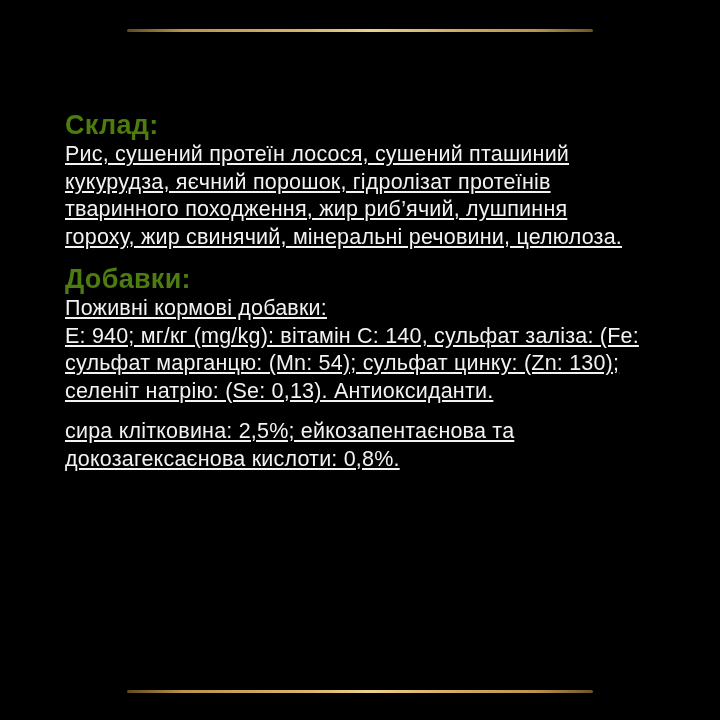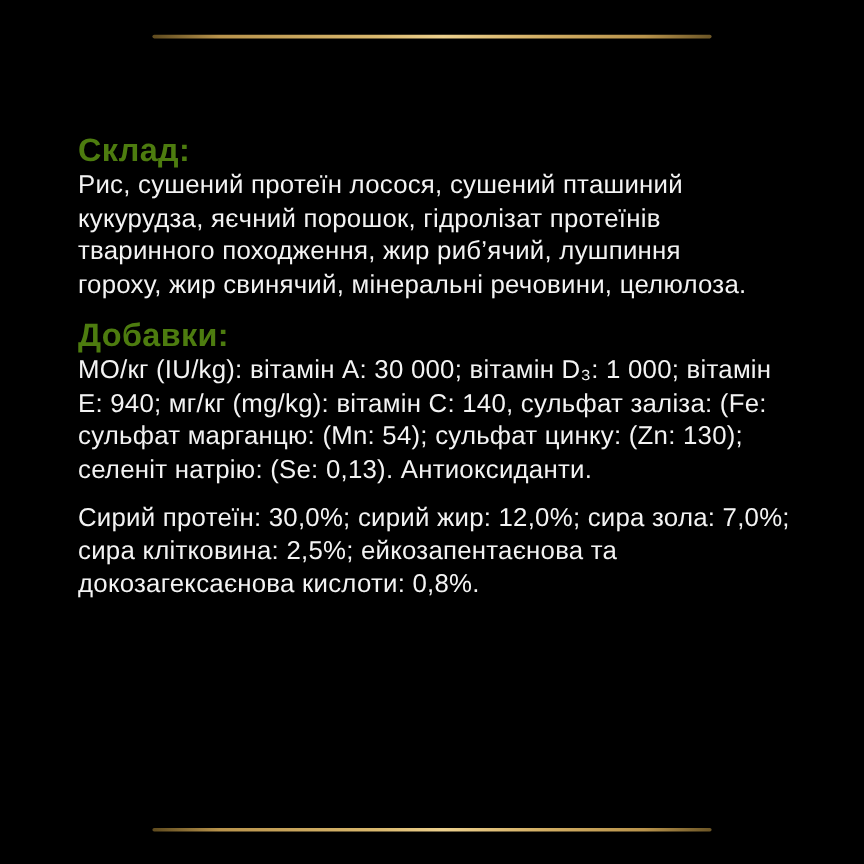--- a/index.html
+++ b/index.html
@@ -50,20 +50,21 @@
   }
   p.text-line {
     margin: 0;
     padding: 0;
     font-size: 21.5px;
     line-height: 27.5px;
     font-weight: normal;
     letter-spacing: 0.2px;
     white-space: nowrap;
     color: #F3F3F3;
+    text-decoration: underline;
   }
 </style>
 </head>
 <body>
 
 <div class="page">
 
   <div class="gold-line top"></div>
 
   <main class="content">
@@ -71,28 +72,27 @@
     <section>
       <h2 class="section-heading">Склад:</h2>
       <p class="text-line">Рис, сушений протеїн лосося, сушений пташиний</p>
       <p class="text-line">кукурудза, яєчний порошок, гідролізат протеїнів</p>
       <p class="text-line">тваринного походження, жир риб’ячий, лушпиння</p>
       <p class="text-line">гороху, жир свинячий, мінеральні речовини, целюлоза.</p>
     </section>
 
     <section>
       <h2 class="section-heading">Добавки:</h2>
-      <p class="text-line">МО/кг (IU/kg): вітамін А: 30 000; вітамін D₃: 1 000; вітамін</p>
+      <p class="text-line">Поживні кормові добавки:</p>
       <p class="text-line">Е: 940; мг/кг (mg/kg): вітамін С: 140, сульфат заліза: (Fe:</p>
       <p class="text-line">сульфат марганцю: (Mn: 54); сульфат цинку: (Zn: 130);</p>
       <p class="text-line">селеніт натрію: (Se: 0,13). Антиоксиданти.</p>
     </section>
 
     <section>
-      <p class="text-line">Сирий протеїн: 30,0%; сирий жир: 12,0%; сира зола: 7,0%;</p>
       <p class="text-line">сира клітковина: 2,5%; ейкозапентаєнова та</p>
       <p class="text-line">докозагексаєнова кислоти: 0,8%.</p>
     </section>
 
   </main>
 
   <div class="gold-line bottom"></div>
 
 </div>
 

